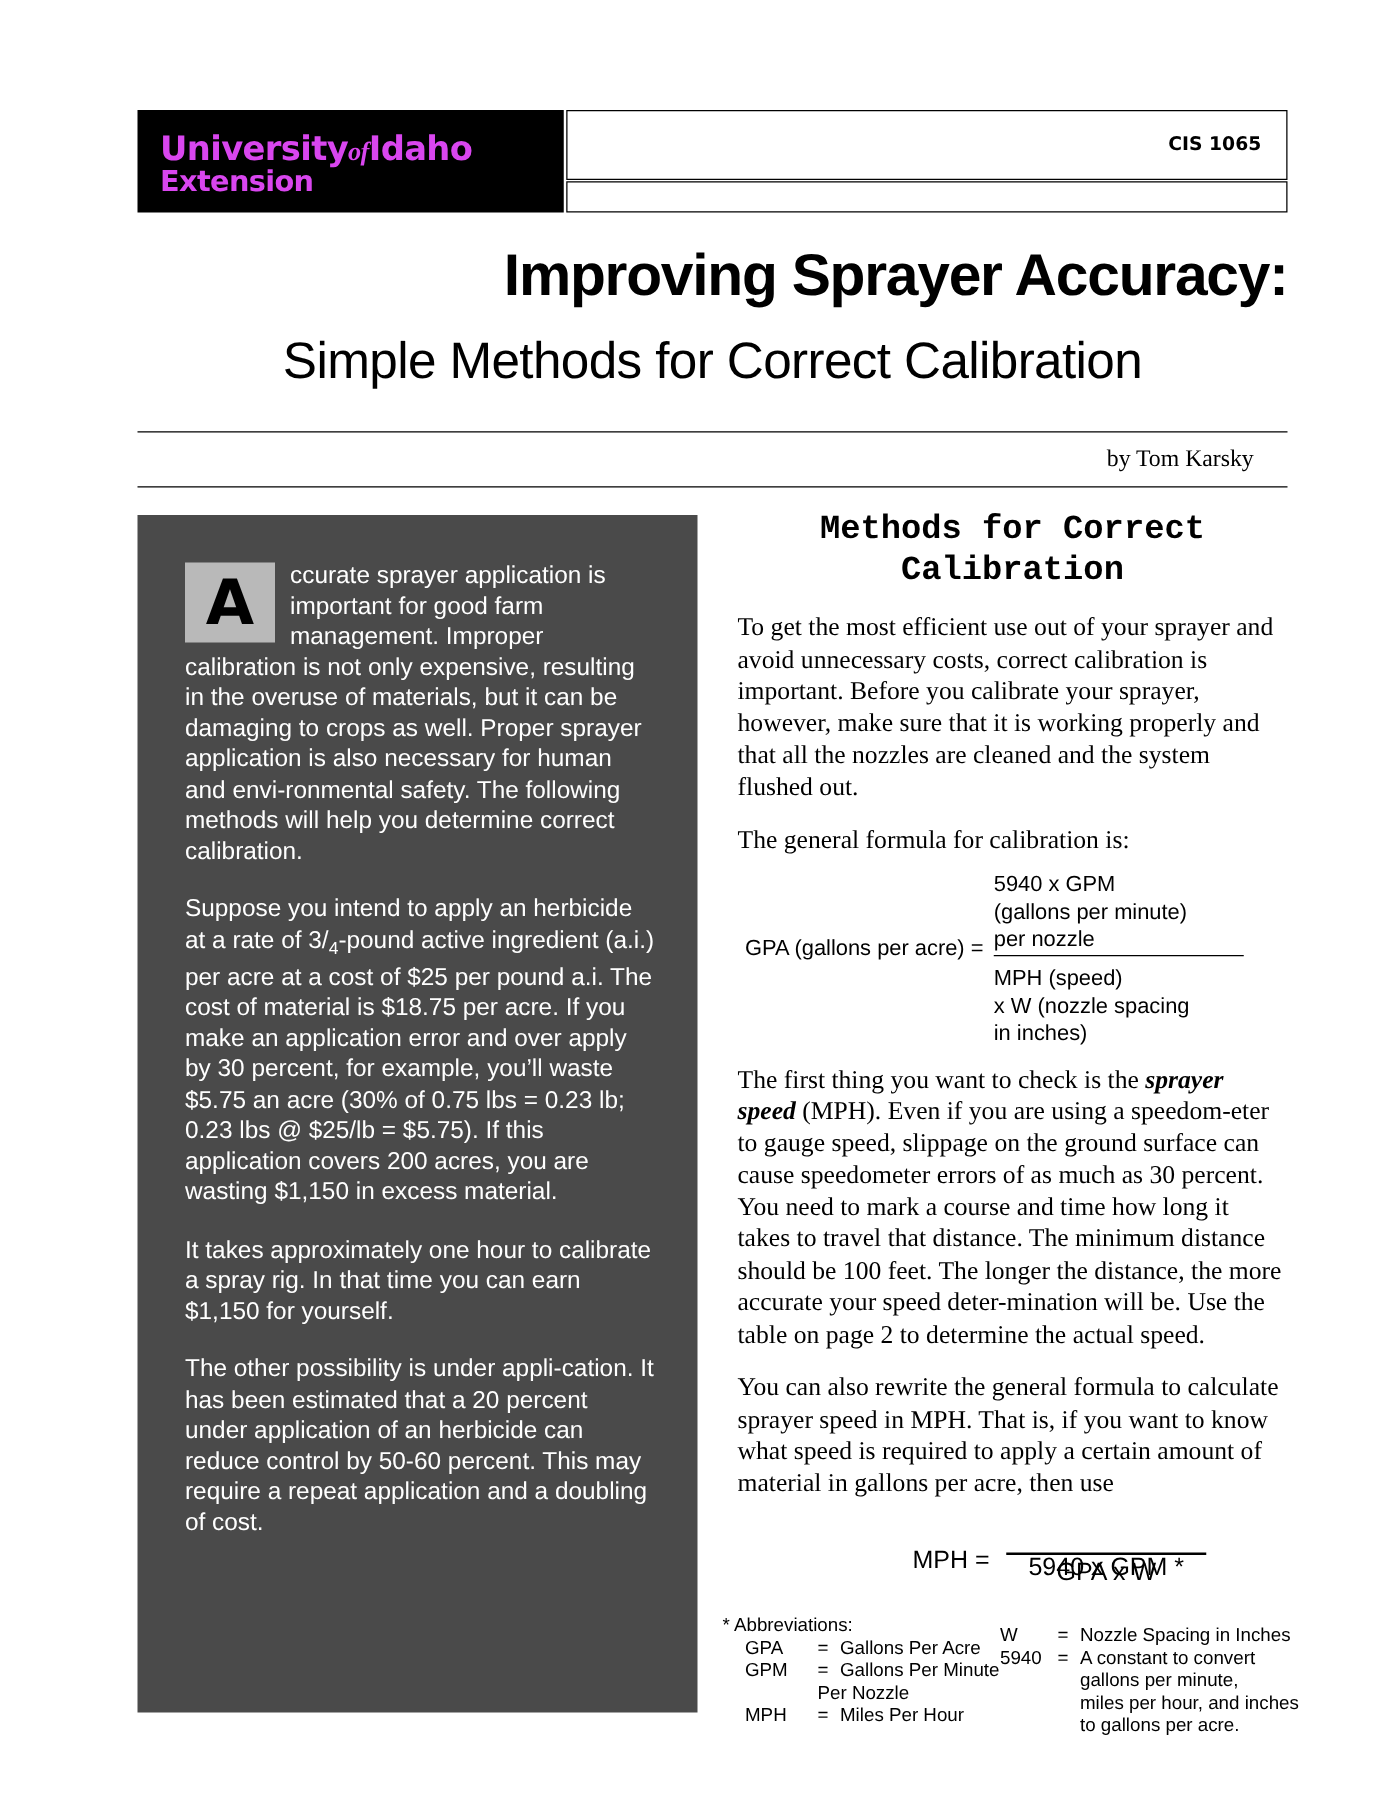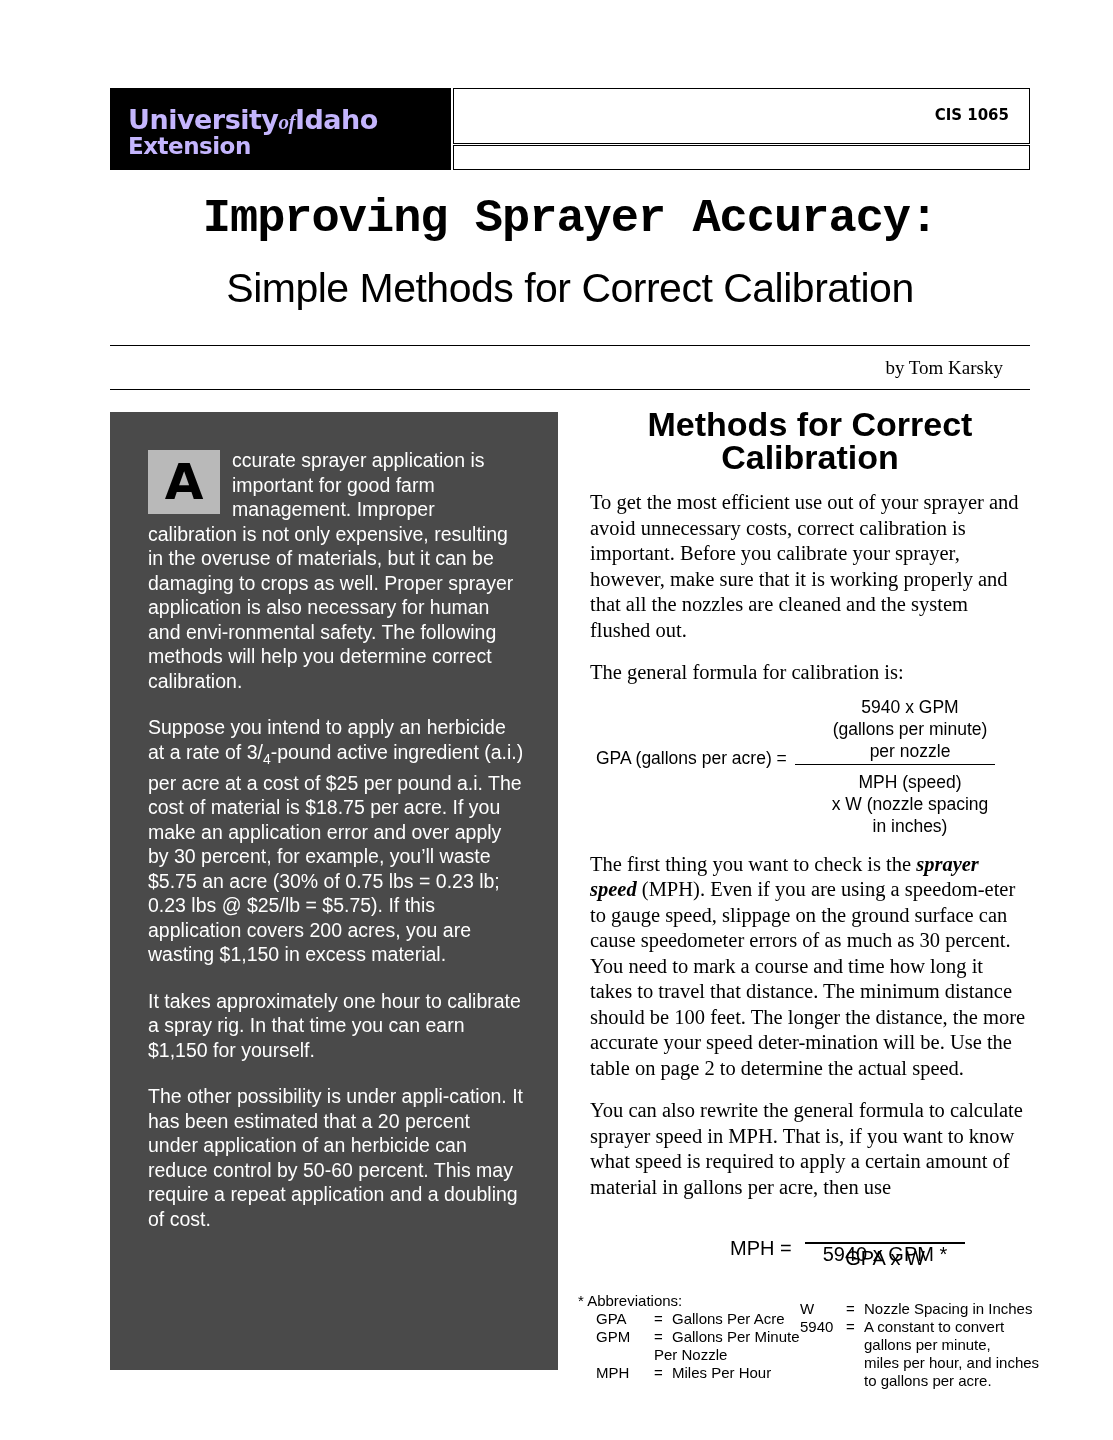--- a/index.html
+++ b/index.html
@@ -30,21 +30,21 @@
     top: 88px;
     width: 920px;
     height: 82px;
   }
   .logo-block {
     position: absolute;
     left: 0; top: 0;
     width: 341px;
     height: 82px;
     background: #000;
-    color: #c4b5fd;
+    color: #d946ef;
     font-family: "DejaVu Sans", sans-serif;
     font-weight: bold;
   }
   .logo-line1 {
     position: absolute;
     left: 18px;
     top: 16px;
     font-size: 27px;
     letter-spacing: -0.5px;
     white-space: nowrap;
@@ -89,22 +89,22 @@
     font-size: 15px;
     font-weight: bold;
   }
 
   
   .title-main {
     position: absolute;
     left: 110px;
     top: 192px;
     width: 920px;
-    text-align: center;
-    font-family: Liberation Mono, monospace;
+    text-align: right;
+    font-family: Liberation Sans, sans-serif;
     font-weight: bold;
     font-size: 47px;
     letter-spacing: -1px;
   }
   .title-sub {
     position: absolute;
     left: 110px;
     top: 265px;
     width: 920px;
     text-align: center;
@@ -173,23 +173,23 @@
   .right-col {
     position: absolute;
     left: 590px;
     top: 408px;
     width: 440px;
     font-family: "Liberation Serif", serif;
     font-size: 20.5px;
     line-height: 25.5px;
   }
   .sec-title {
-    font-family: Liberation Sans, sans-serif;
-    font-weight: bold;
-    font-size: 34px;
+    font-family: Liberation Mono, monospace;
+    font-weight: bold;
+    font-size: 27px;
     line-height: 33px;
     text-align: center;
     margin: 0 0 16px 0;
   }
   .right-col p {
     margin: 0 0 17px 0;
   }
   .right-col .nogap { margin-bottom: 10px; }
 
   
@@ -204,21 +204,20 @@
     position: absolute;
     left: 6px;
     top: 50px;
     white-space: nowrap;
   }
   .f1-right {
     position: absolute;
     left: 205px;
     top: 0;
     width: 230px;
-    text-align: center;
     line-height: 22px;
   }
   .f1-bar {
     position: absolute;
     left: 205px;
     top: 68px;
     width: 200px;
     height: 1.5px;
     background: #000;
   }

